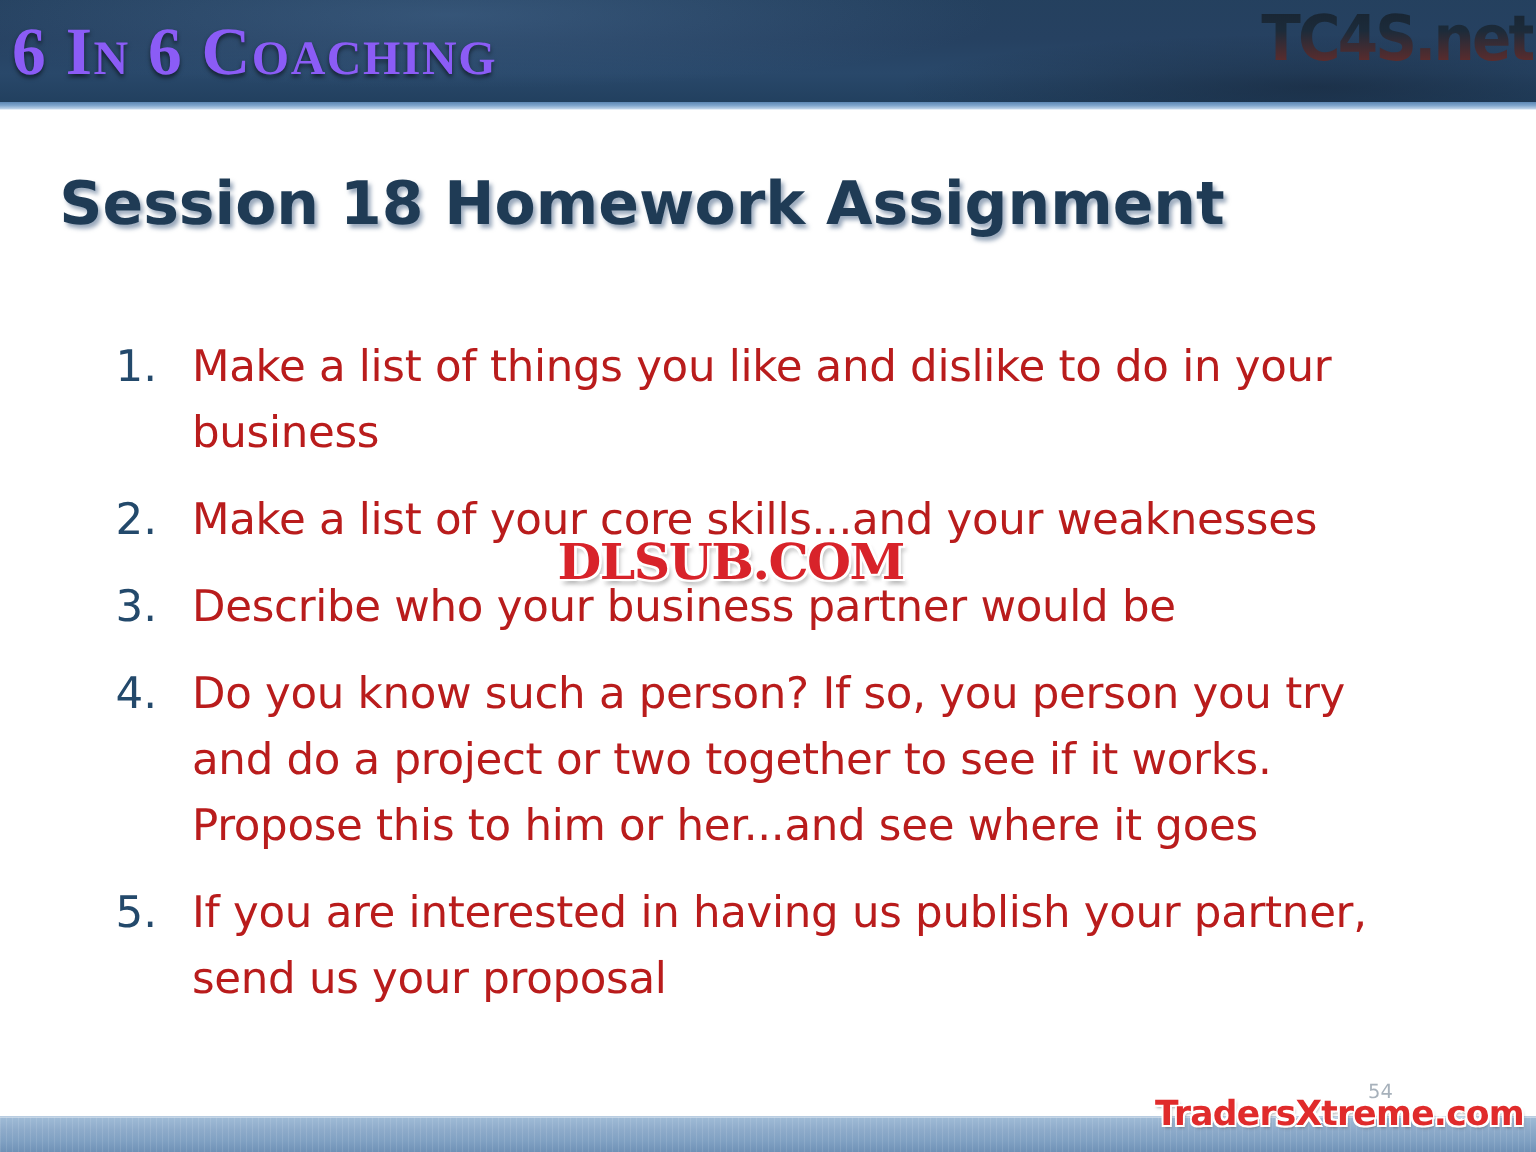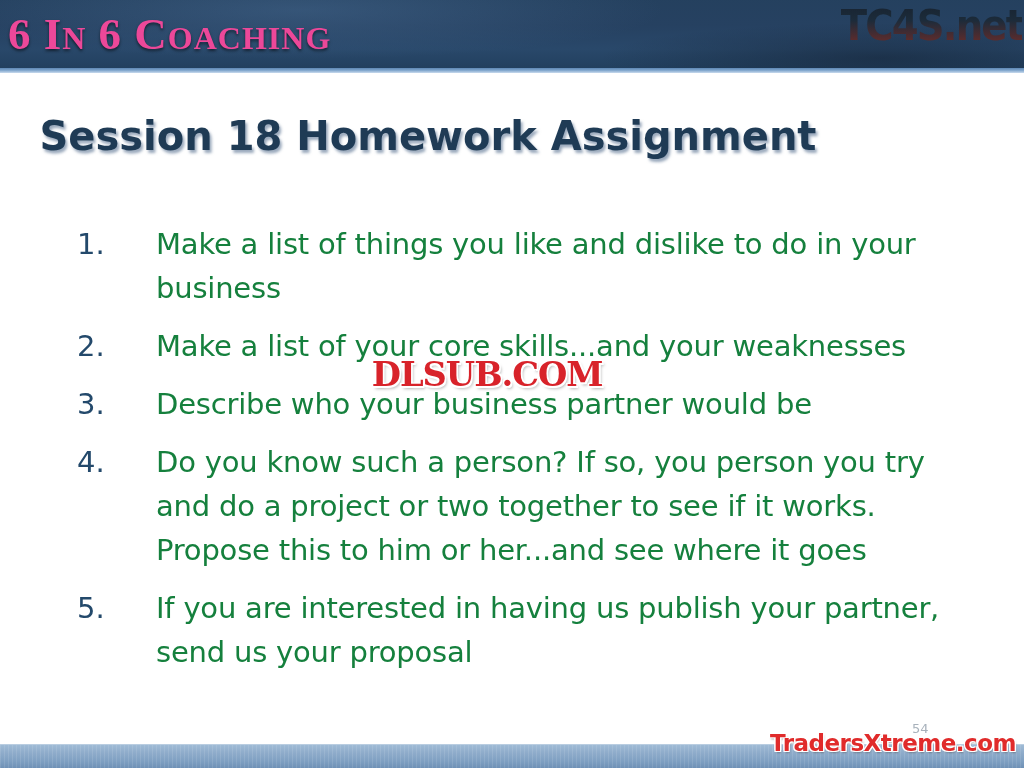--- a/index.html
+++ b/index.html
@@ -47,21 +47,21 @@
   }
 
   .brand-logo {
     position: absolute;
     left: 8px;
     top: 7px;
     font-family: "Liberation Serif", "DejaVu Serif", serif;
     font-weight: bold;
     font-size: 45px;
     letter-spacing: 1px;
-    color: #ec4899;
+    color: #8b5cf6;
     font-variant: small-caps;
     text-shadow: 0 2px 3px rgba(0,0,0,0.55);
     white-space: nowrap;
     line-height: 54px;
   }
 
   .tc4s-logo {
     position: absolute;
     right: 2px;
     top: -2px;
@@ -116,23 +116,22 @@
     line-height: 44px;
     color: #23496b;
     text-align: left;
     padding-left: 3px;
   }
   .item-text {
     flex: 1 1 auto;
     font-family: "DejaVu Sans", sans-serif;
     font-size: 29px;
     line-height: 44px;
-    color: #15803d;
+    color: #b91c1c;
     letter-spacing: -0.2px;
-    margin-left: 28px;
   }
 
   
   .wm-dlsub {
     position: absolute;
     left: 374px;
     top: 357px;
     font-family: "DejaVu Serif", serif;
     font-weight: bold;
     font-size: 33px;

